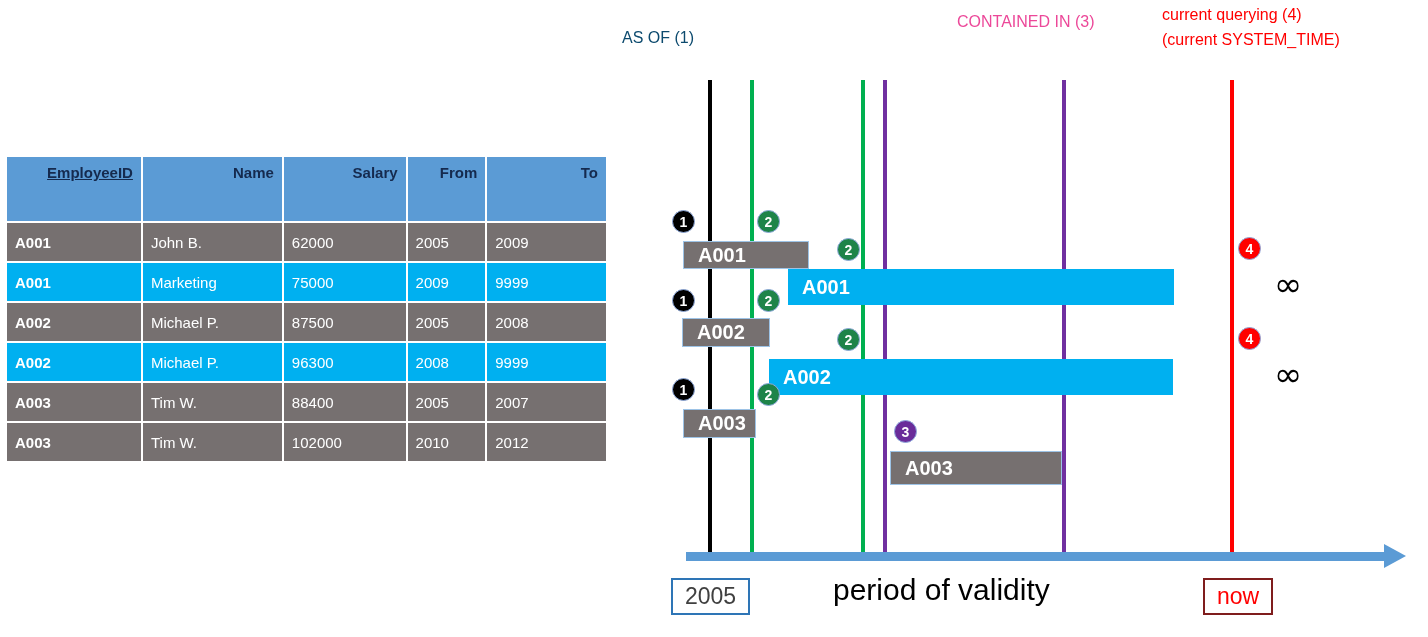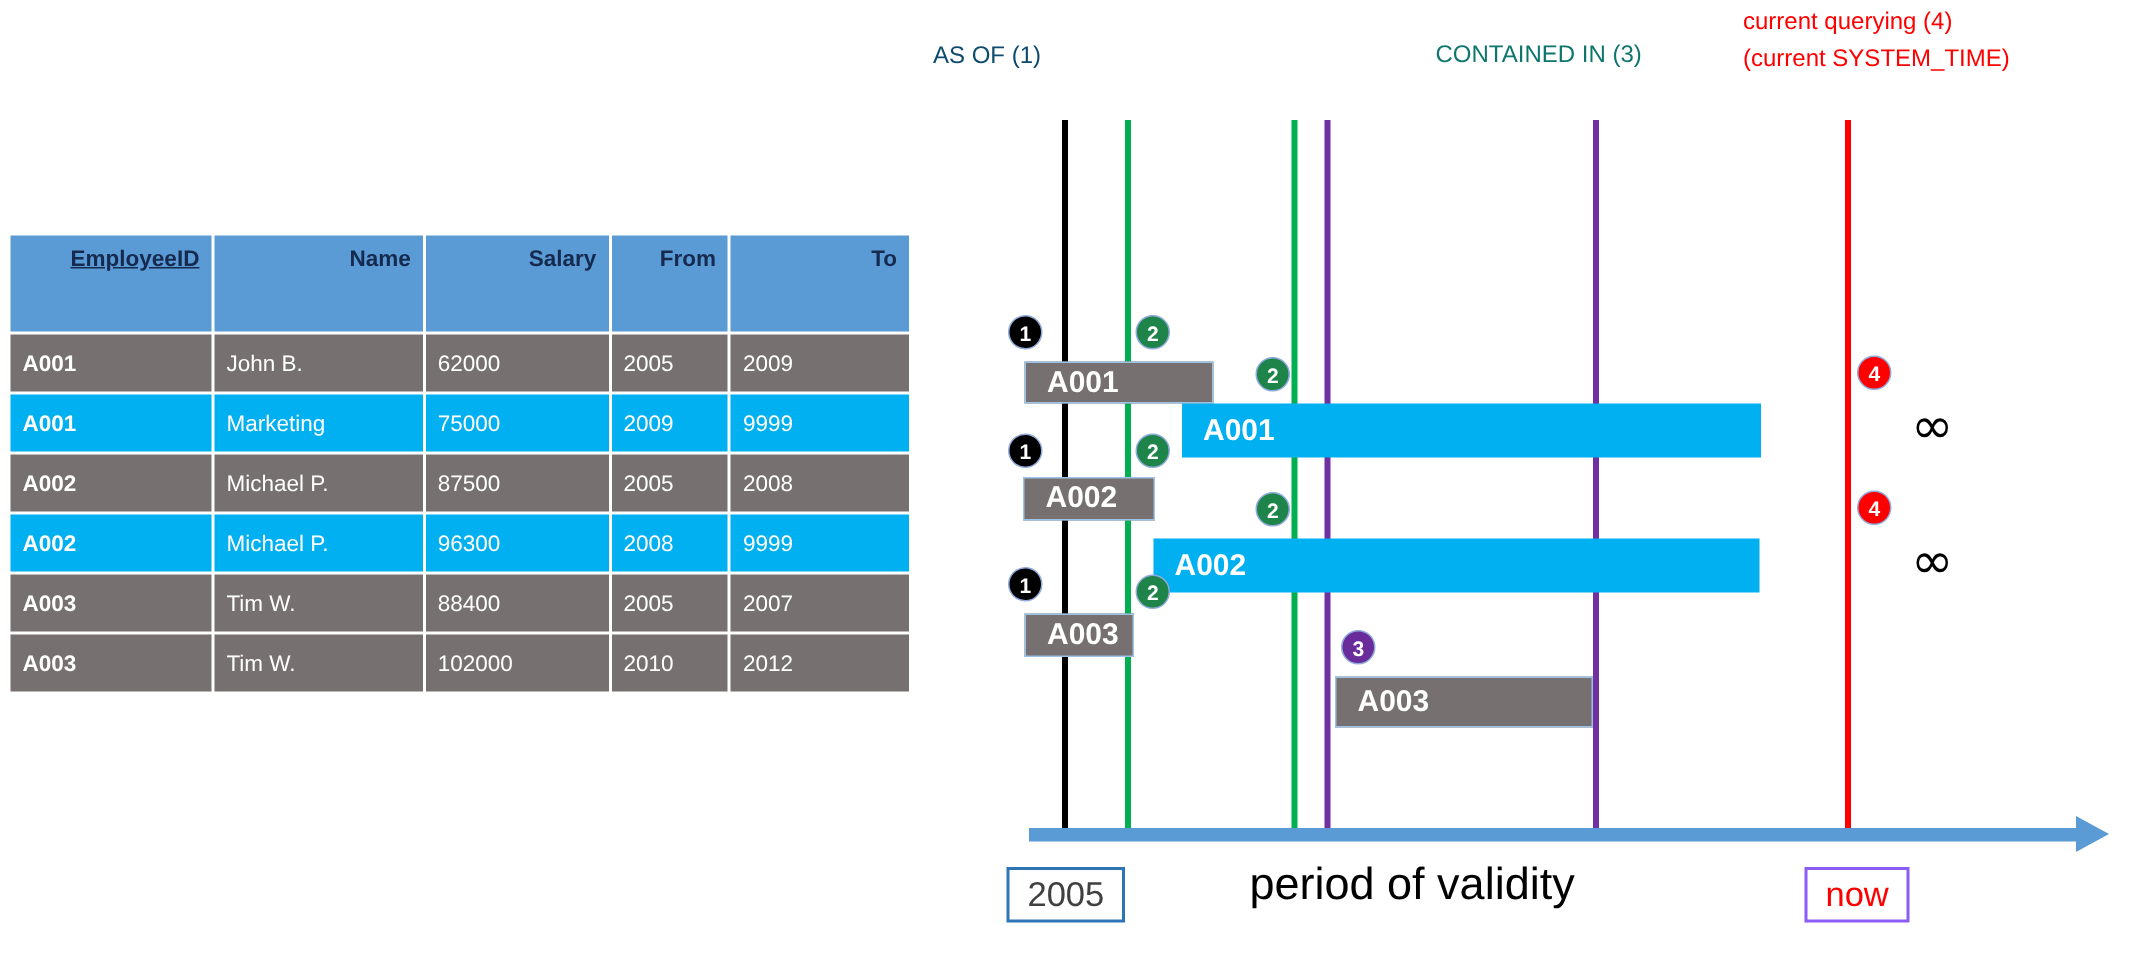--- a/index.html
+++ b/index.html
@@ -46,21 +46,21 @@
        font-family:"DejaVu Sans",sans-serif;line-height:1;}
   .axis{position:absolute;left:686px;top:552px;width:700px;height:9px;
         background:#5B9BD5;}
   .arrowhead{position:absolute;left:1384px;top:544px;width:0;height:0;
              border-top:12px solid transparent;border-bottom:12px solid transparent;
              border-left:22px solid #5B9BD5;}
   .tagbox{position:absolute;padding:3px 12px;font-size:23px;
           background:#ffffff;box-sizing:border-box;
           font-family:"Liberation Sans Narrow","Liberation Sans",sans-serif;}
   #tag-2005{left:671px;top:578px;border:2px solid #2E75B6;color:#404040;}
-  #tag-now{left:1203px;top:578px;border:2px solid #8b5cf6;color:#FF0000;}
+  #tag-now{left:1203px;top:578px;border:2px solid #7f1d1d;color:#FF0000;}
   #period-label{position:absolute;left:833px;top:573px;font-size:30px;
                 color:#000000;white-space:nowrap;
                 font-family:"Liberation Sans","Liberation Sans",sans-serif;}
 </style>
 </head>
 <body>
 
 <table id="emp-table">
   <thead>
     <tr>
@@ -113,21 +113,21 @@
       <td class="c2">102000</td>
       <td class="c3">2010</td>
       <td class="c4">2012</td>
     </tr>
   </tbody>
 </table>
 
 <div id="diagram">
 
   <div class="legend" style="left:622px;top:29px;color:#0c4a6e;">AS OF (1)</div>
-  <div class="legend" style="left:957px;top:28px;color:#0f766e;">CONTAINED IN (3)</div>
+  <div class="legend" style="left:957px;top:13px;color:#ec4899;">CONTAINED IN (3)</div>
   <div class="legend" style="left:1162px;top:6px;color:#FF0000;">current querying (4)</div>
   <div class="legend" style="left:1162px;top:31px;color:#FF0000;">(current SYSTEM_TIME)</div>
 
   <div class="vline" style="left:708px;top:80px;height:478px;background:#000000;"></div>
   <div class="vline" style="left:750px;top:80px;height:478px;background:#00B050;"></div>
   <div class="vline" style="left:861px;top:80px;height:478px;background:#00B050;"></div>
   <div class="vline" style="left:883px;top:80px;height:478px;background:#7030A0;"></div>
   <div class="vline" style="left:1062px;top:80px;height:478px;background:#7030A0;"></div>
   <div class="vline" style="left:1230px;top:80px;height:478px;background:#FF0000;"></div>
 

